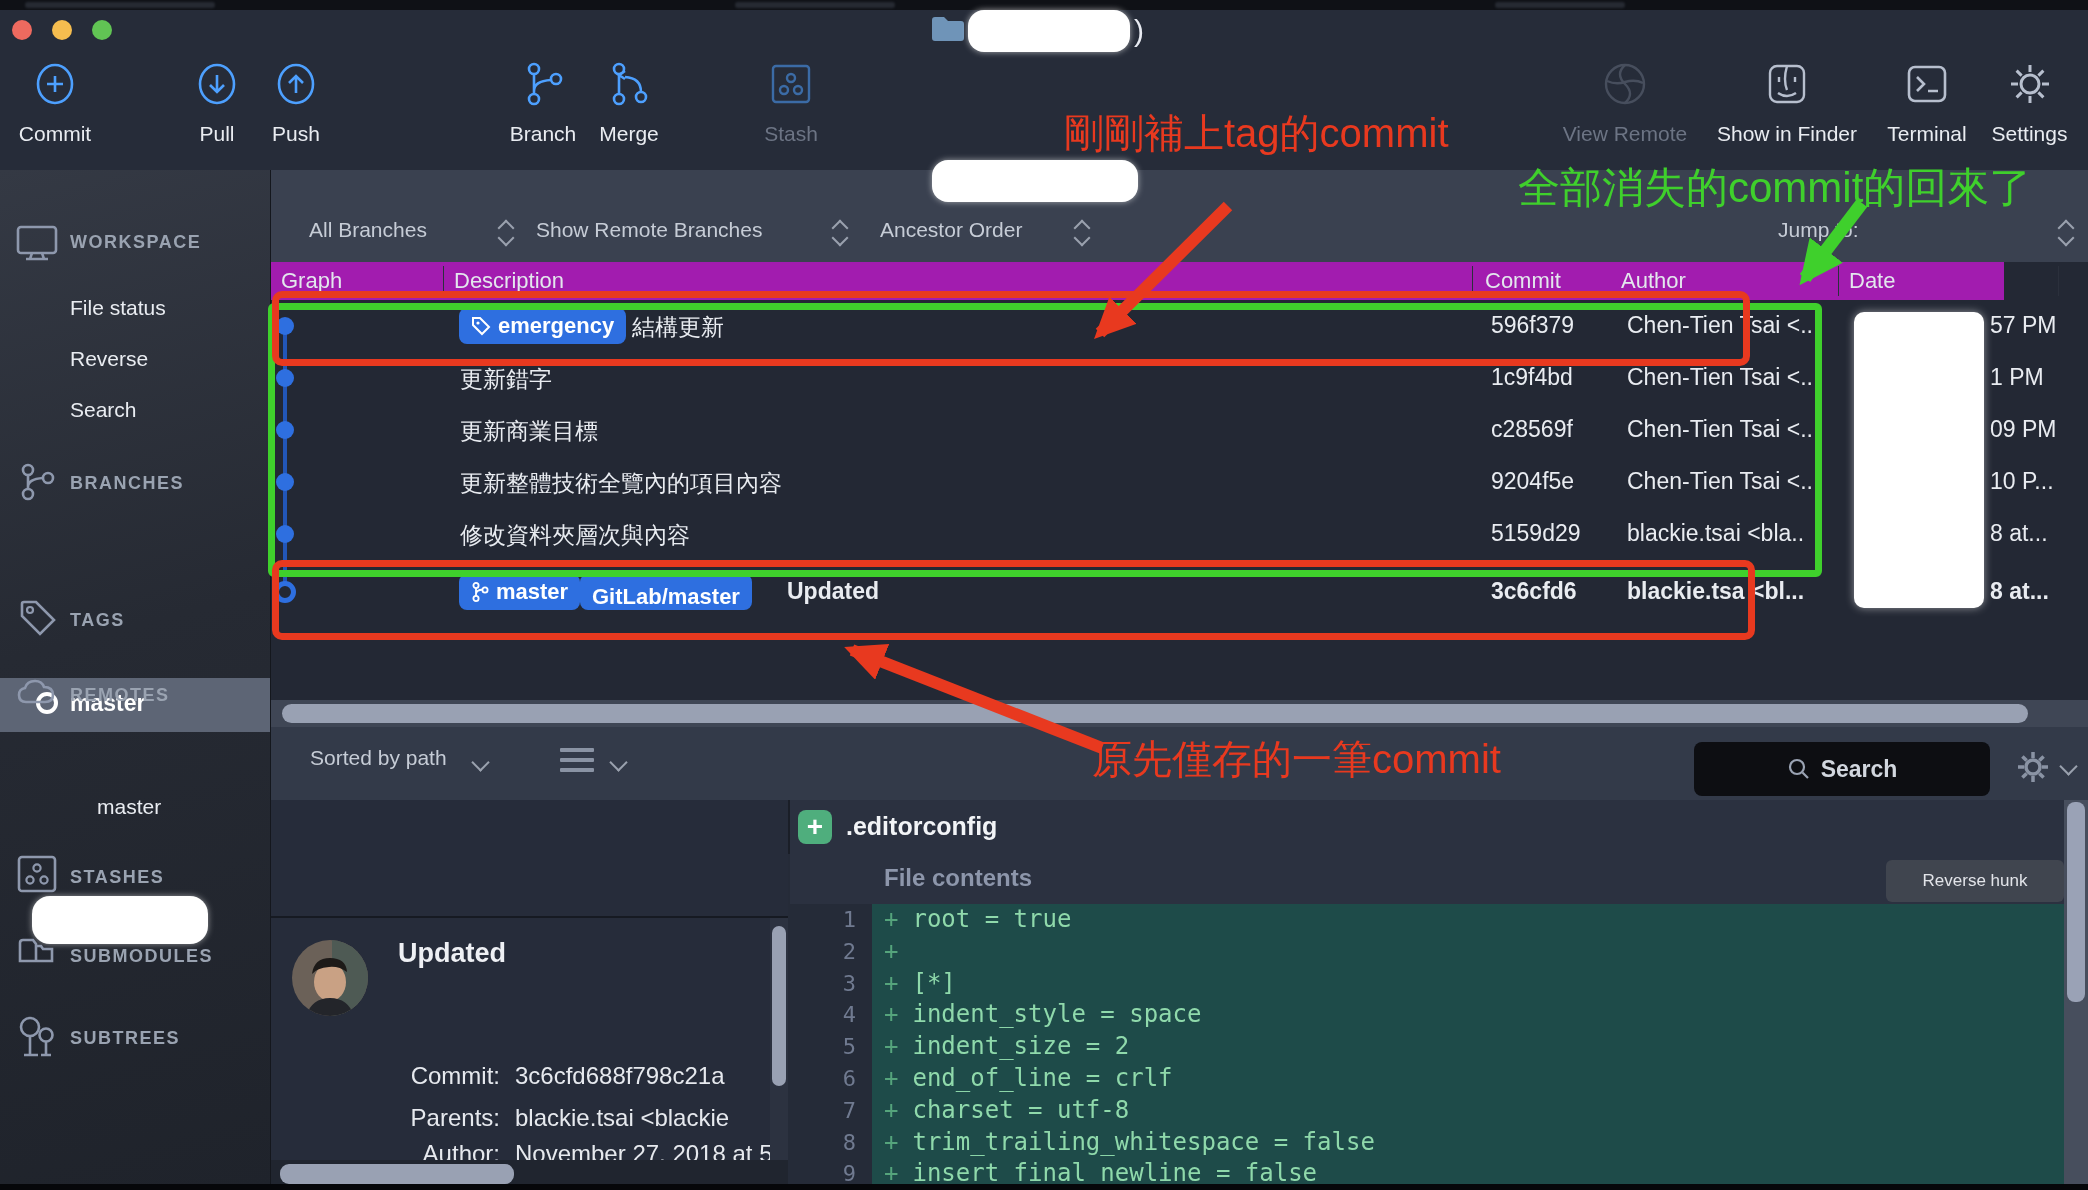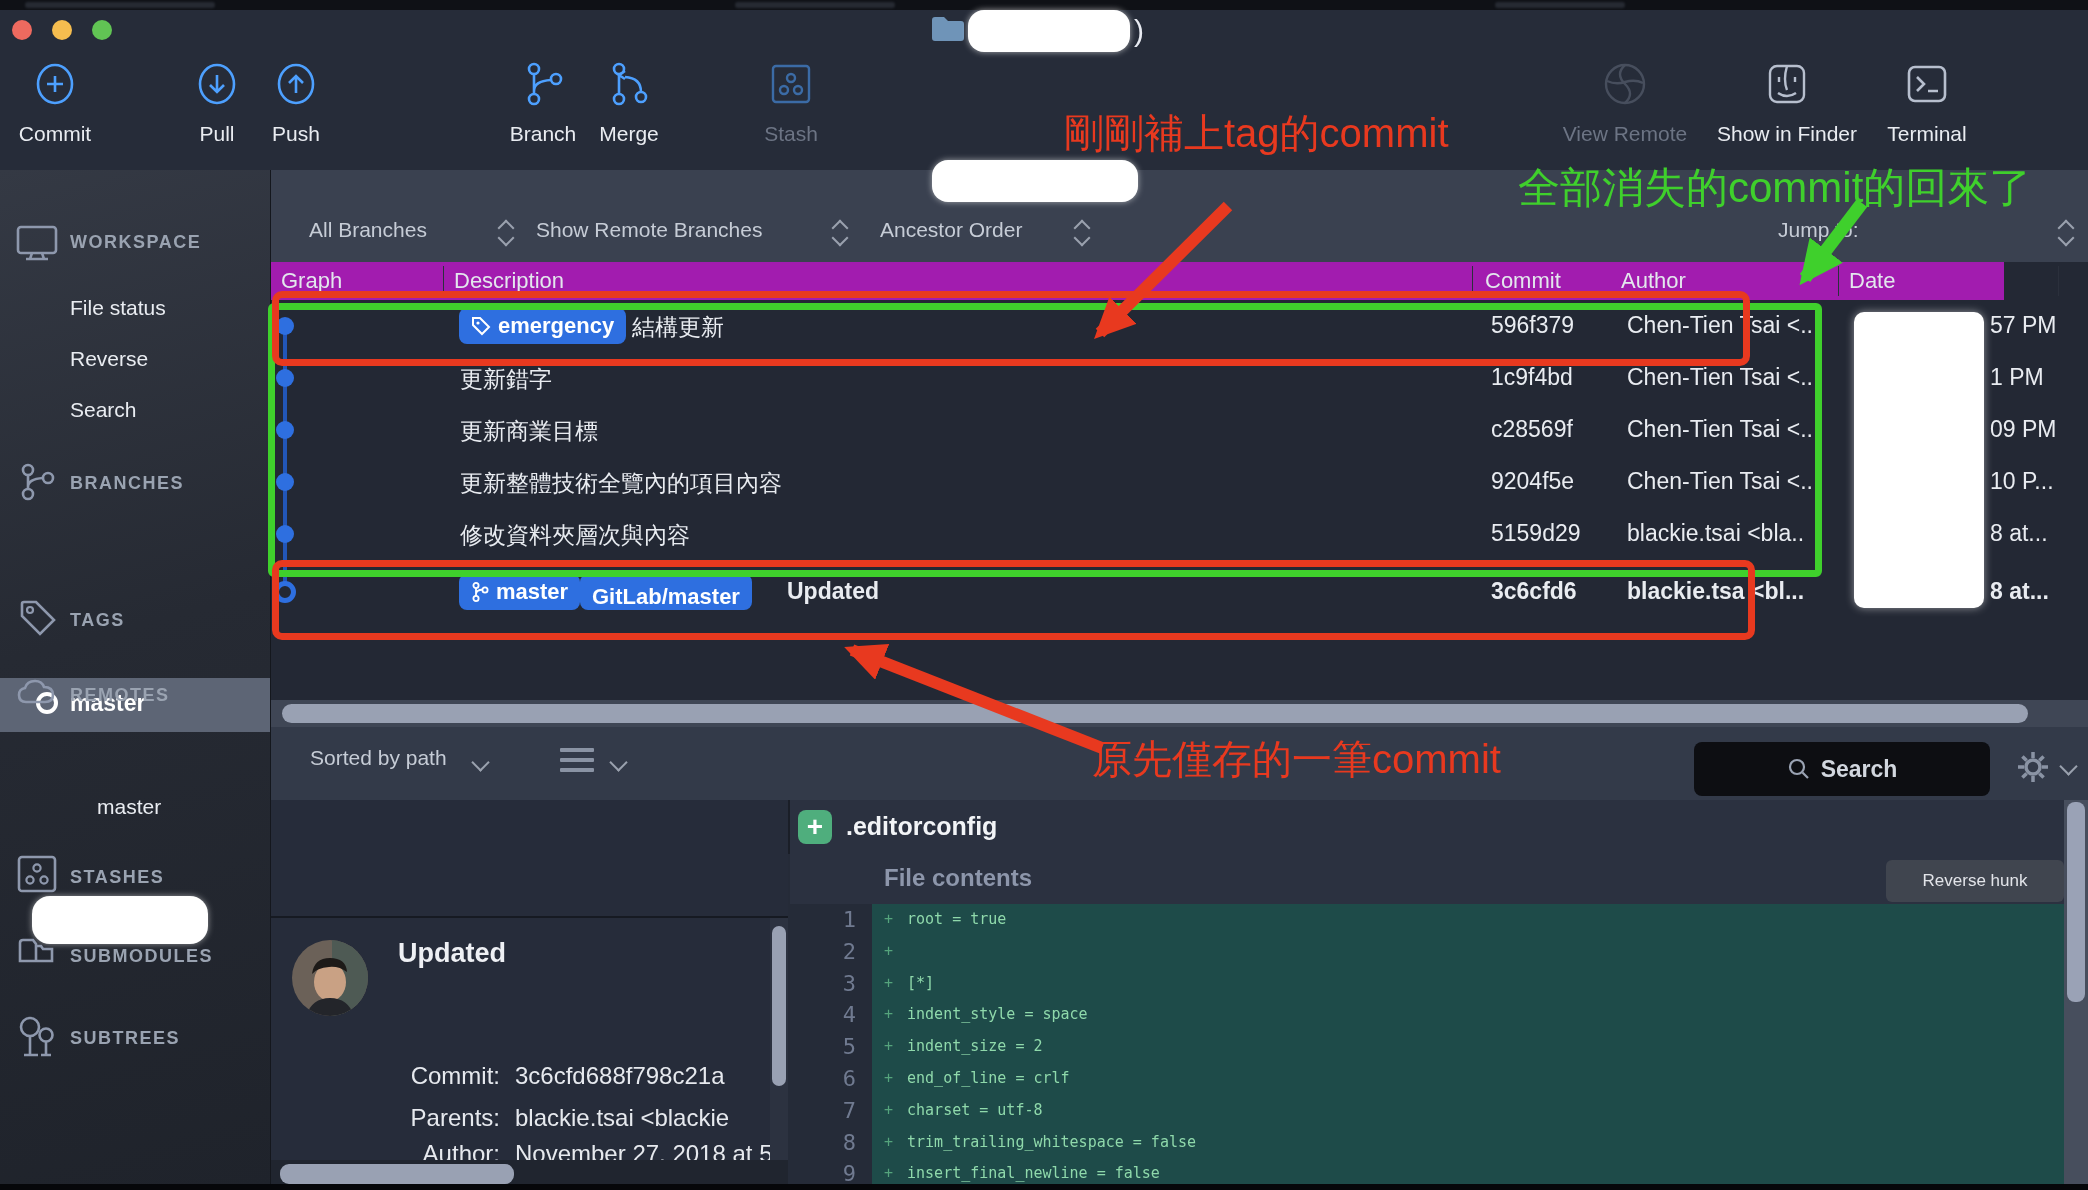--- a/index.html
+++ b/index.html
@@ -85,21 +85,21 @@
               color:#fff;font-size:28px;font-weight:bold;text-align:center;line-height:33px;}
   .diff-file{left:846px;top:812px;font-size:25px;font-weight:bold;color:#f2f4f7;}
   .hunk-header{left:790px;top:854px;width:1298px;height:50px;background:#2b3140;}
   .gutter-col{left:788px;top:854px;width:84px;height:336px;background:#252b38;}
   .fc-label{left:884px;top:864px;font-size:24px;font-weight:600;color:#8d96ab;}
   .revbtn{left:1886px;top:860px;width:178px;height:42px;background:#40454f;border-radius:6px;
           color:#e2e4e9;font-size:17px;text-align:center;line-height:42px;}
   .dline{position:absolute;left:788px;width:1276px;height:31.8px;display:flex;}
   .dnum{width:84px;background:#252b38;color:#707a90;font-family:"DejaVu Sans Mono",monospace;
         font-size:22px;text-align:right;padding-right:16px;box-sizing:border-box;line-height:31.8px;}
-  .dcode{flex:1;background:#1e4b49;font-family:"DejaVu Sans Mono",monospace;font-size:15px;
+  .dcode{flex:1;background:#1e4b49;font-family:"DejaVu Sans Mono",monospace;font-size:24px;
          line-height:31.8px;white-space:pre;color:#8fd9ab;}
   .dsign{color:#55a47c;padding:0 14px 0 12px;}
   .vscroll-r-track{left:2064px;top:800px;width:24px;height:390px;background:#474e5d;}
   .vscroll-r-thumb{left:2067px;top:802px;width:18px;height:200px;background:#9aa2b6;border-radius:8px;}
 
   
   .sidebar{left:0;top:170px;width:270px;height:1020px;
            background:linear-gradient(165deg,#343944 0%,#262a33 45%,#1f232b 100%);
            border-right:1px solid #14171d;}
   .sb-head{position:absolute;left:70px;font-size:18px;font-weight:bold;letter-spacing:1.5px;color:#9aa3b1;white-space:nowrap;}
@@ -229,20 +229,29 @@
       <div class="tlabel">Show in Finder</div>
     </div>
     <div class="abs tbtn" style="left:1867px;width:120px;">
       <div class="ticon">
         <svg width="54" height="54" viewBox="0 0 54 54" fill="none" stroke="#b7bfce" stroke-width="2.6">
             <rect x="9" y="10" width="36" height="34" rx="6"></rect>
             <path d="M17 20 l7 7-7 7 M28 34 h10"></path>
           </svg>
       </div>
       <div class="tlabel">Terminal</div>
+    </div>
+    <div class="abs tbtn" style="left:1971px;width:117px;">
+      <div class="ticon">
+        <svg width="54" height="54" viewBox="0 0 54 54" fill="none" stroke="#b7bfce" stroke-width="3">
+            <circle cx="27" cy="27" r="9"></circle>
+            <path d="M27 8 v7 M27 39 v7 M8 27 h7 M39 27 h7 M13.6 13.6 l5 5 M35.4 35.4 l5 5 M40.4 13.6 l-5 5 M18.6 35.4 l-5 5"></path>
+          </svg>
+      </div>
+      <div class="tlabel">Settings</div>
     </div>
   </div>
 
   <div class="abs filterbar"></div>
   <div class="abs ftext" style="left:309px;">All Branches</div>
   <div class="abs chevs" style="left:500px;">
       <div class="chev up"></div>
       <div class="chev down"></div>
     </div>
   <div class="abs ftext" style="left:536px;">Show Remote Branches</div>

